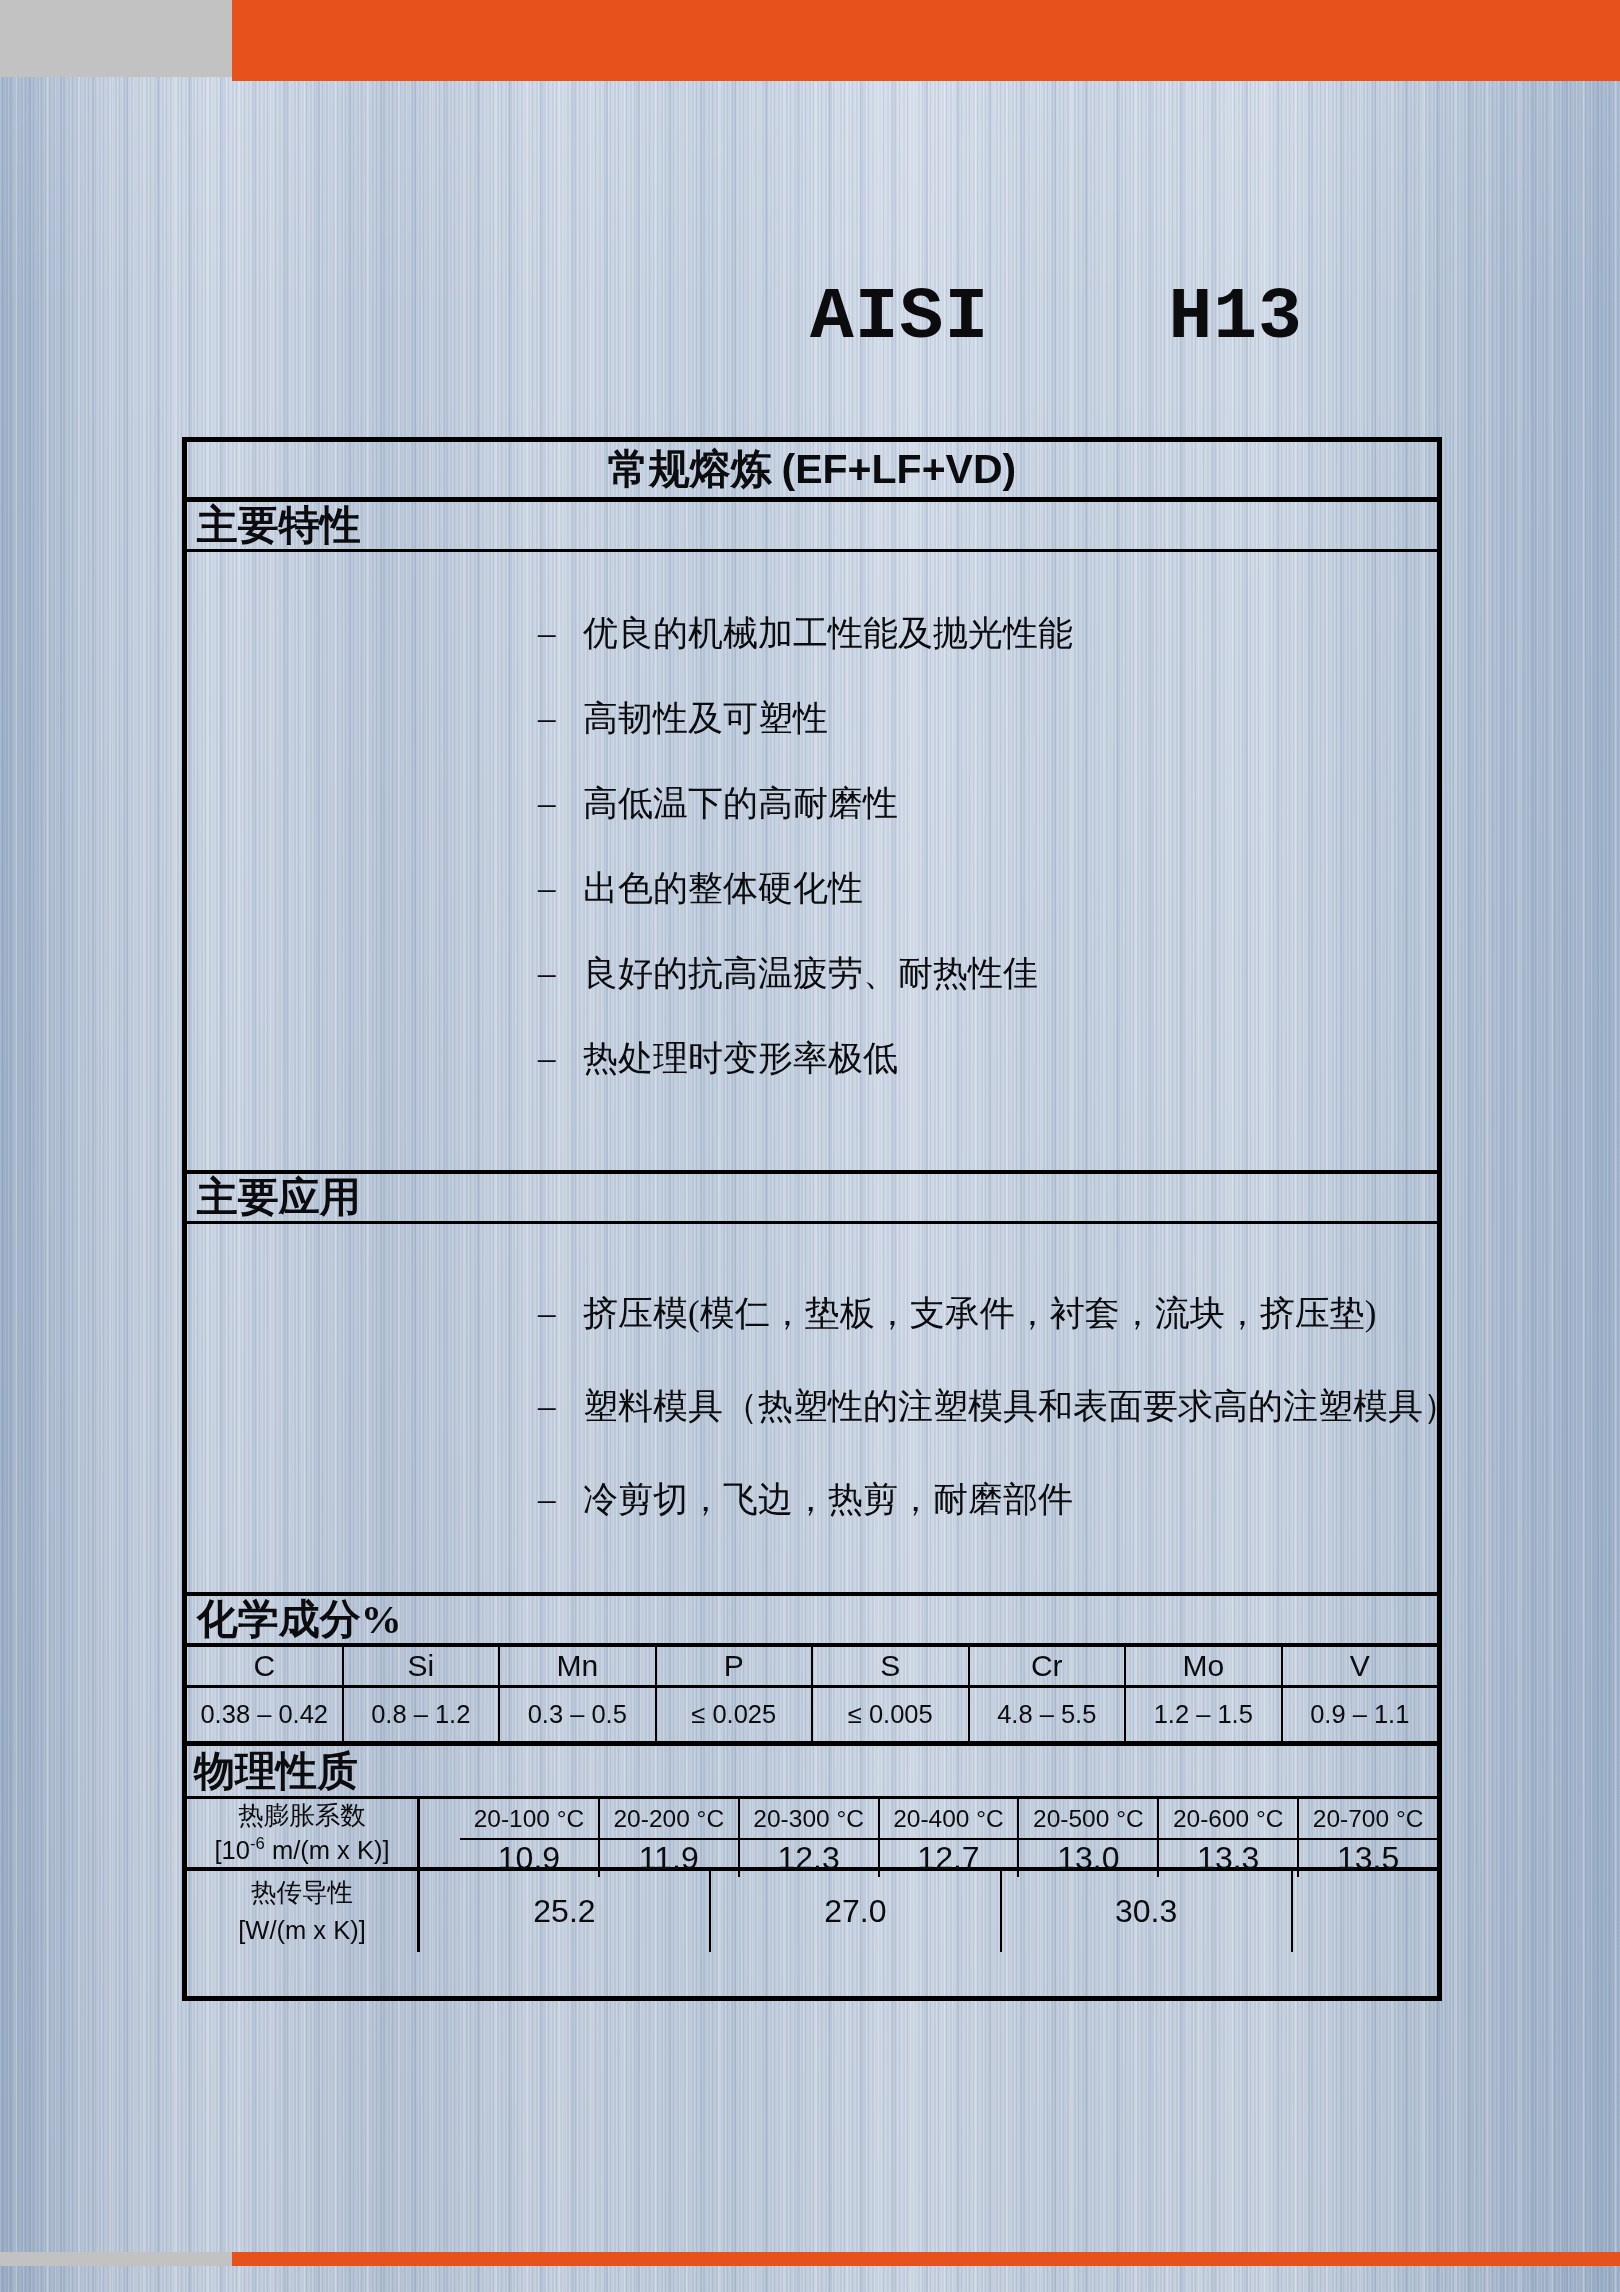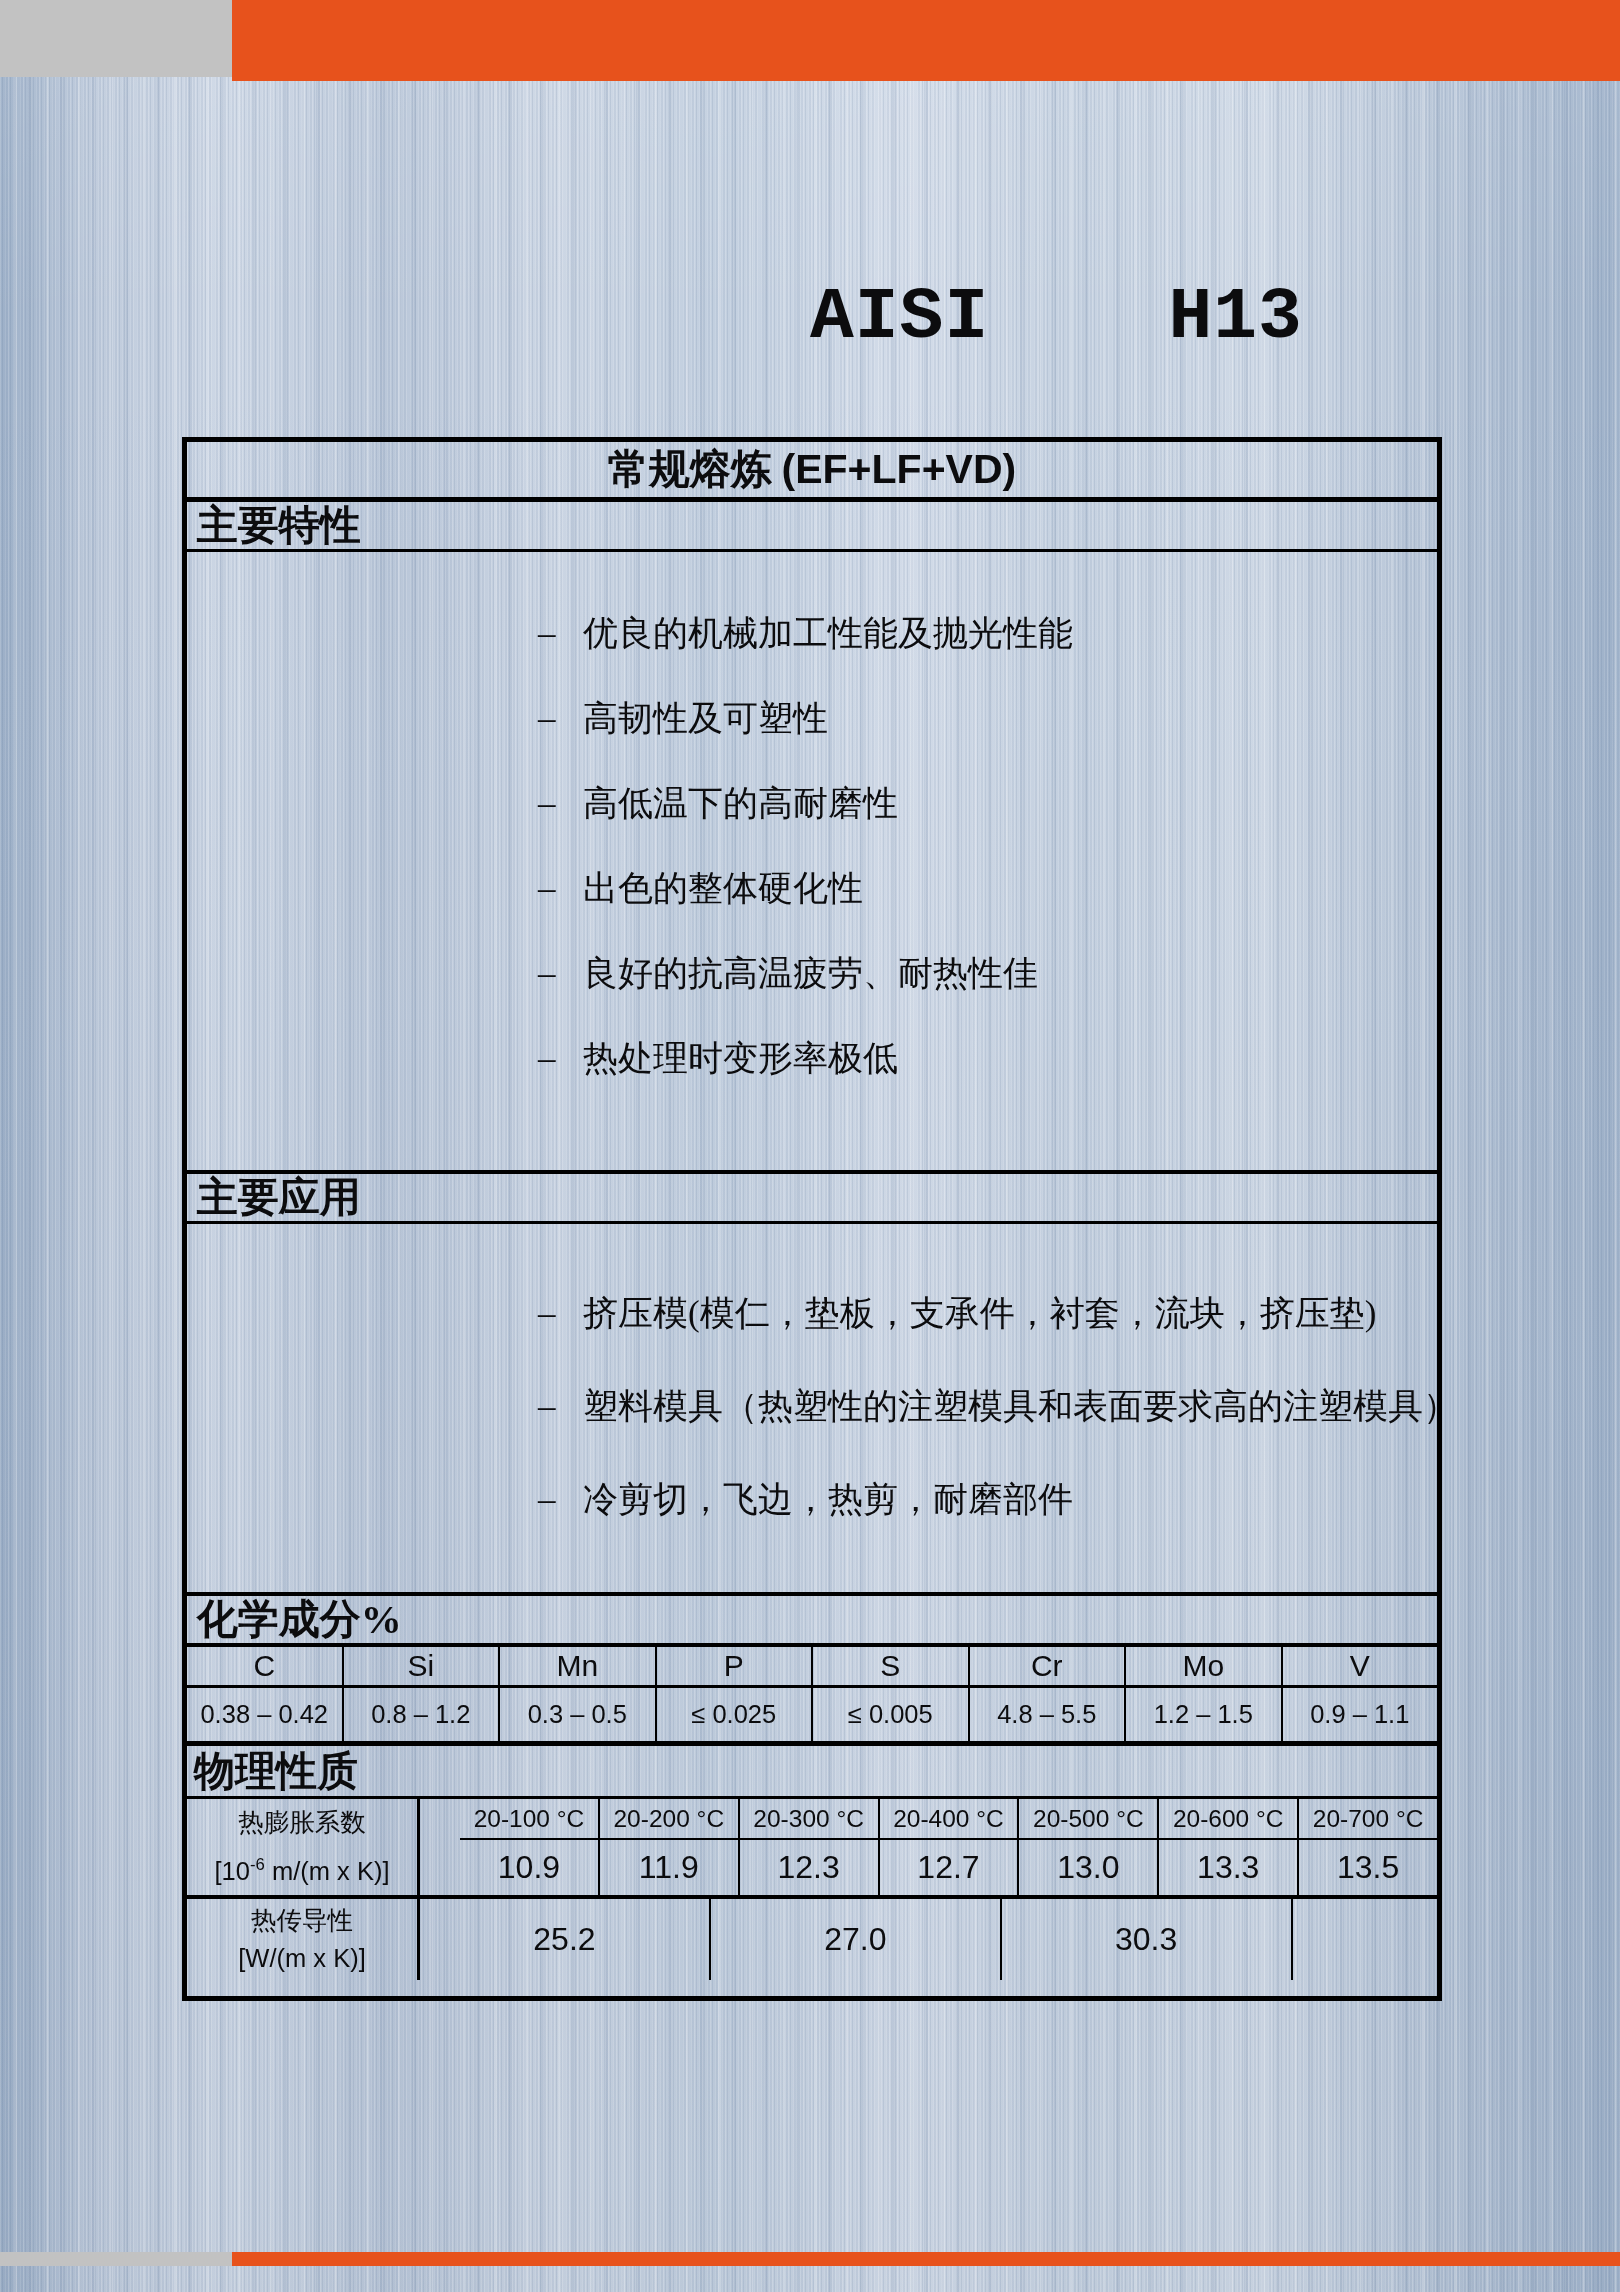--- a/index.html
+++ b/index.html
@@ -77,21 +77,21 @@
     flex:1;display:flex;align-items:center;justify-content:center;
     border-right:2.9px solid #000;
     font-family:"Liberation Sans","DejaVu Sans",sans-serif;
   }
   .chem-cell:last-child{border-right:none;}
   .chem-header .chem-cell{font-size:30px;}
   .chem-values .chem-cell{font-size:25.5px;white-space:nowrap;}
 
   
   .phys-block{display:flex;}
-  .phys-exp{height:96px;gap:40px;}
+  .phys-exp{height:68px;gap:40px;}
   .phys-cond{height:81px;border-top:4.9px solid #000;}
   .plabel{
     flex:0 0 233px;border-right:3.9px solid #000;
     display:flex;flex-direction:column;justify-content:space-around;align-items:center;
     padding:2px 0;box-sizing:border-box;
   }
   .plabel .pname{font-size:25.5px;line-height:25.5px;}
   .plabel .punit{font-family:"Liberation Sans","DejaVu Sans",sans-serif;font-size:25.5px;line-height:25.5px;}
   .plabel sup{font-size:16.7px;}
   .pcols{flex:1;display:flex;flex-direction:column;}

